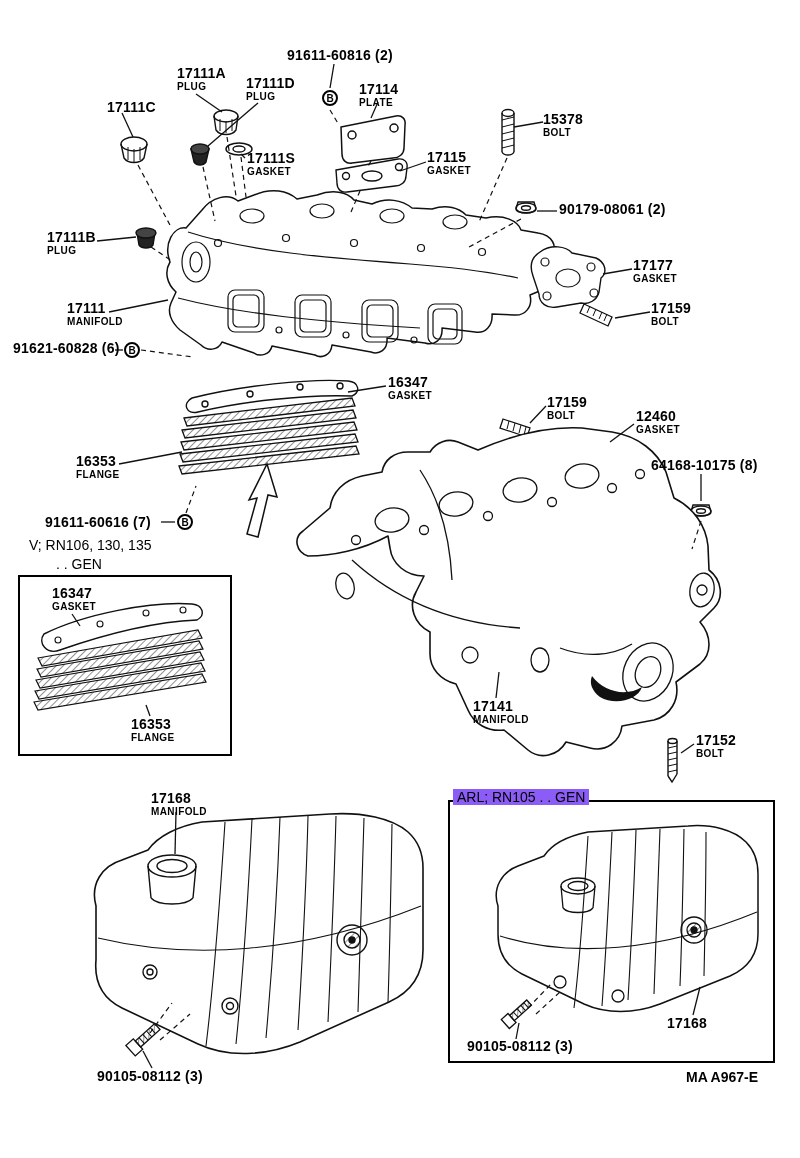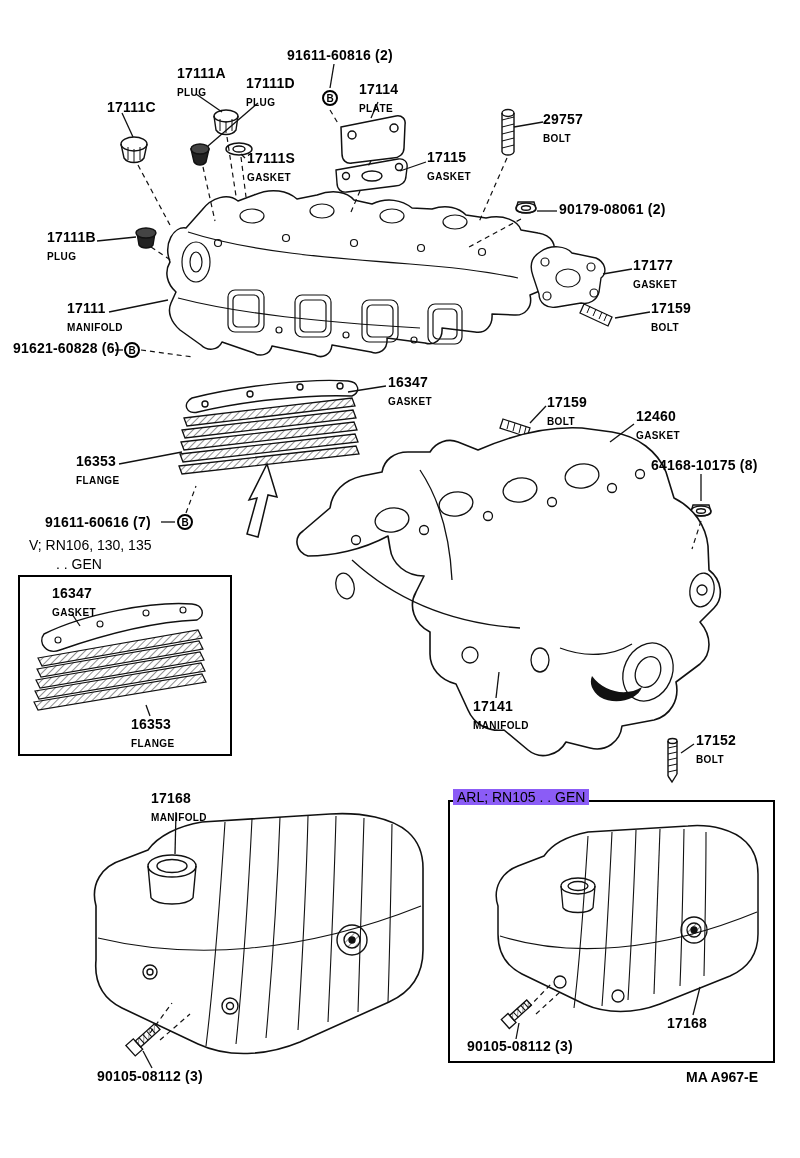--- a/index.html
+++ b/index.html
@@ -2,21 +2,21 @@
 <html><head>
 <meta charset="utf-8">
 <style>
   * { margin:0; padding:0; box-sizing:border-box; }
   html,body { background:#ffffff; }
   body { font-family:"Liberation Sans", sans-serif; color:#000; }
   #stage { position:relative; width:800px; height:1158px; background:#fff; overflow:hidden; }
   #art { position:absolute; left:0; top:0; }
   .callout { position:absolute; line-height:1.05; }
   .pn { display:block; font-size:14px; font-weight:bold; white-space:nowrap; letter-spacing:.2px; }
-  .pd { display:block; font-size:10px; font-weight:bold; white-space:nowrap; letter-spacing:.4px; margin-top:7px; }
+  .pd { display:block; font-size:10px; font-weight:bold; white-space:nowrap; letter-spacing:.4px; margin-top:1px; }
   .note { position:absolute; font-size:14px; font-weight:normal; white-space:nowrap; }
   .note.onbox { background:#8b5cf6; padding:0 4px; }
   .circle-b { position:absolute; width:16px; height:16px; border:2px solid #000; border-radius:50%;
               display:flex; align-items:center; justify-content:center;
               font-size:10px; font-weight:bold; background:#fff; }
   .inset-box { position:absolute; border:2px solid #000; background:transparent; }
   .footer-code { position:absolute; font-size:14px; font-weight:bold; white-space:nowrap; }
 </style>
 </head>
 <body>
@@ -357,21 +357,21 @@
   <div class="callout" style="left:359px; top:82px">
     <span class="pn">17114</span>
     <span class="pd">PLATE</span>
   </div>
 
   <div class="callout" style="left:107px; top:100px">
     <span class="pn">17111C</span>
   </div>
 
   <div class="callout" style="left:543px; top:112px">
-    <span class="pn">29757</span>
+    <span class="pn">15378</span>
     <span class="pd">BOLT</span>
   </div>
 
   <div class="callout" style="left:247px; top:151px">
     <span class="pn">17111S</span>
     <span class="pd">GASKET</span>
   </div>
 
   <div class="callout" style="left:427px; top:150px">
     <span class="pn">17115</span>

